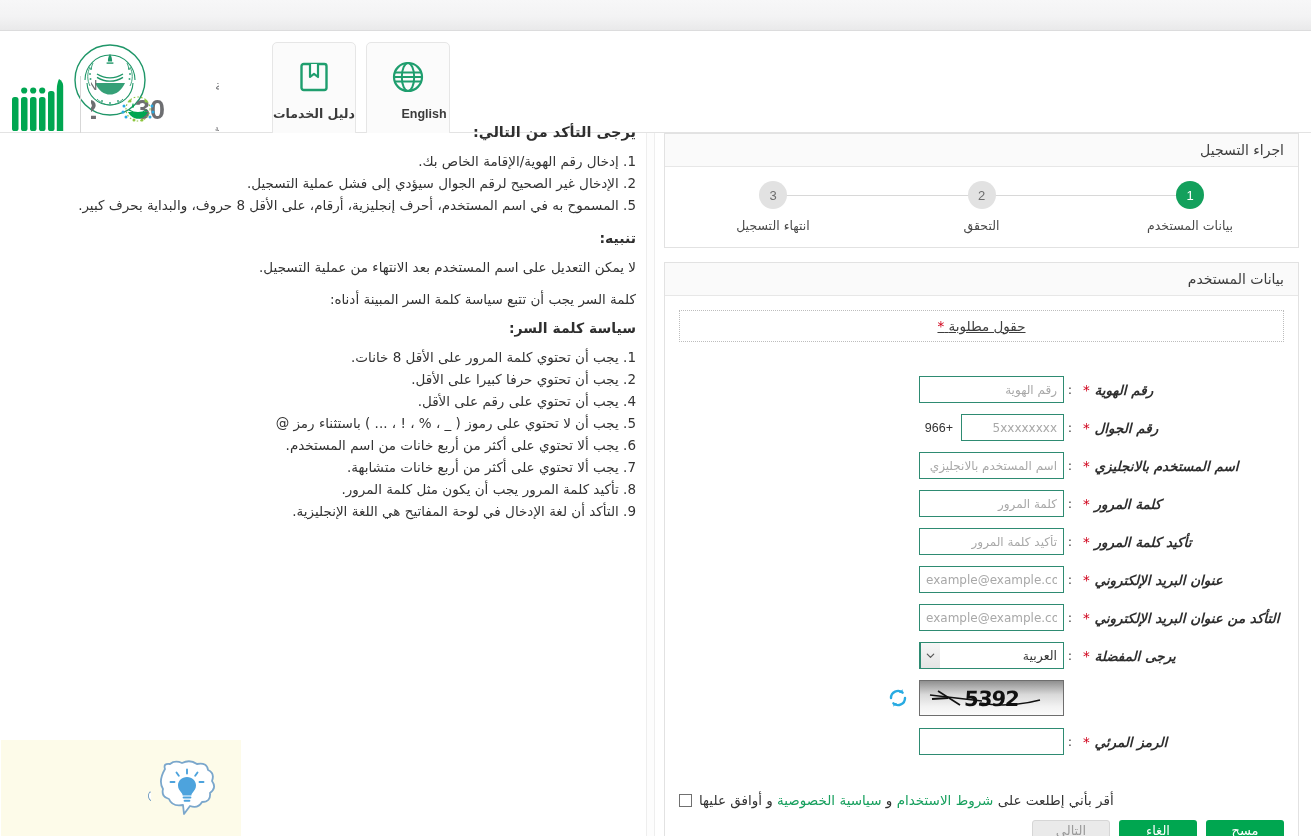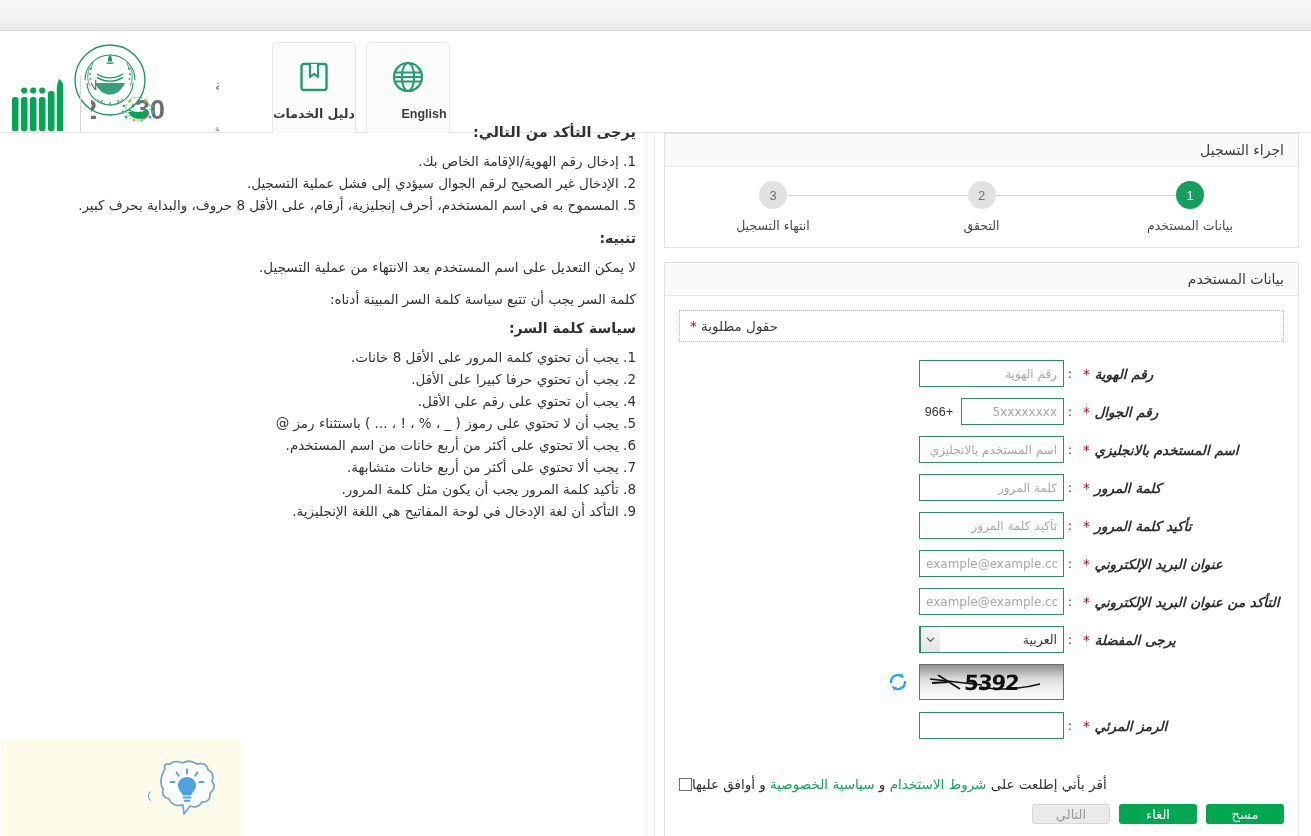--- a/index.html
+++ b/index.html
@@ -126,24 +126,25 @@
     position: relative; z-index: 2;
     font-family: "Liberation Sans", sans-serif;
   }
   .step.active .circle { background: #13a05c; color: #ffffff; }
   .step .st-label { font-size: 12.5px; color: #4a4a4a; white-space: nowrap; }
 
   
   .req-box {
     border: 1px dotted #bdbdbd;
     padding: 7px 10px;
-    margin-bottom: 18px;
-    text-align: left;
+    margin-bottom: 34px;
+    text-align: center;
     font-size: 13.5px;
     color: #3d3d3d;
+    text-decoration: underline;
   }
   .req-box .star { color: #d0021b; }
 
   
   .frow {
     display: flex; flex-direction: row;
     align-items: center;
     justify-content: flex-start;
     margin-bottom: 11px;
     direction: rtl;
@@ -222,20 +223,21 @@
     transform: skewX(-4deg);
   }
   .captcha-refresh {
     margin-right: 10px; width: 22px; height: 22px; cursor: pointer;
   }
 
   
   .agree-row {
     display: flex; flex-direction: row-reverse; align-items: center;
     justify-content: flex-start;
+    gap: 7px;
     margin: 14px 14px 12px 14px;
     direction: rtl;
   }
   .agree-box {
     width: 13px; height: 13px;
     border: 1px solid #707070; background: #fff;
     flex: none; cursor: pointer;
   }
   .agree-text { font-size: 13.5px; color: #333; }
   .agree-text a { color: #17a05e; text-decoration: none; cursor: pointer; }

